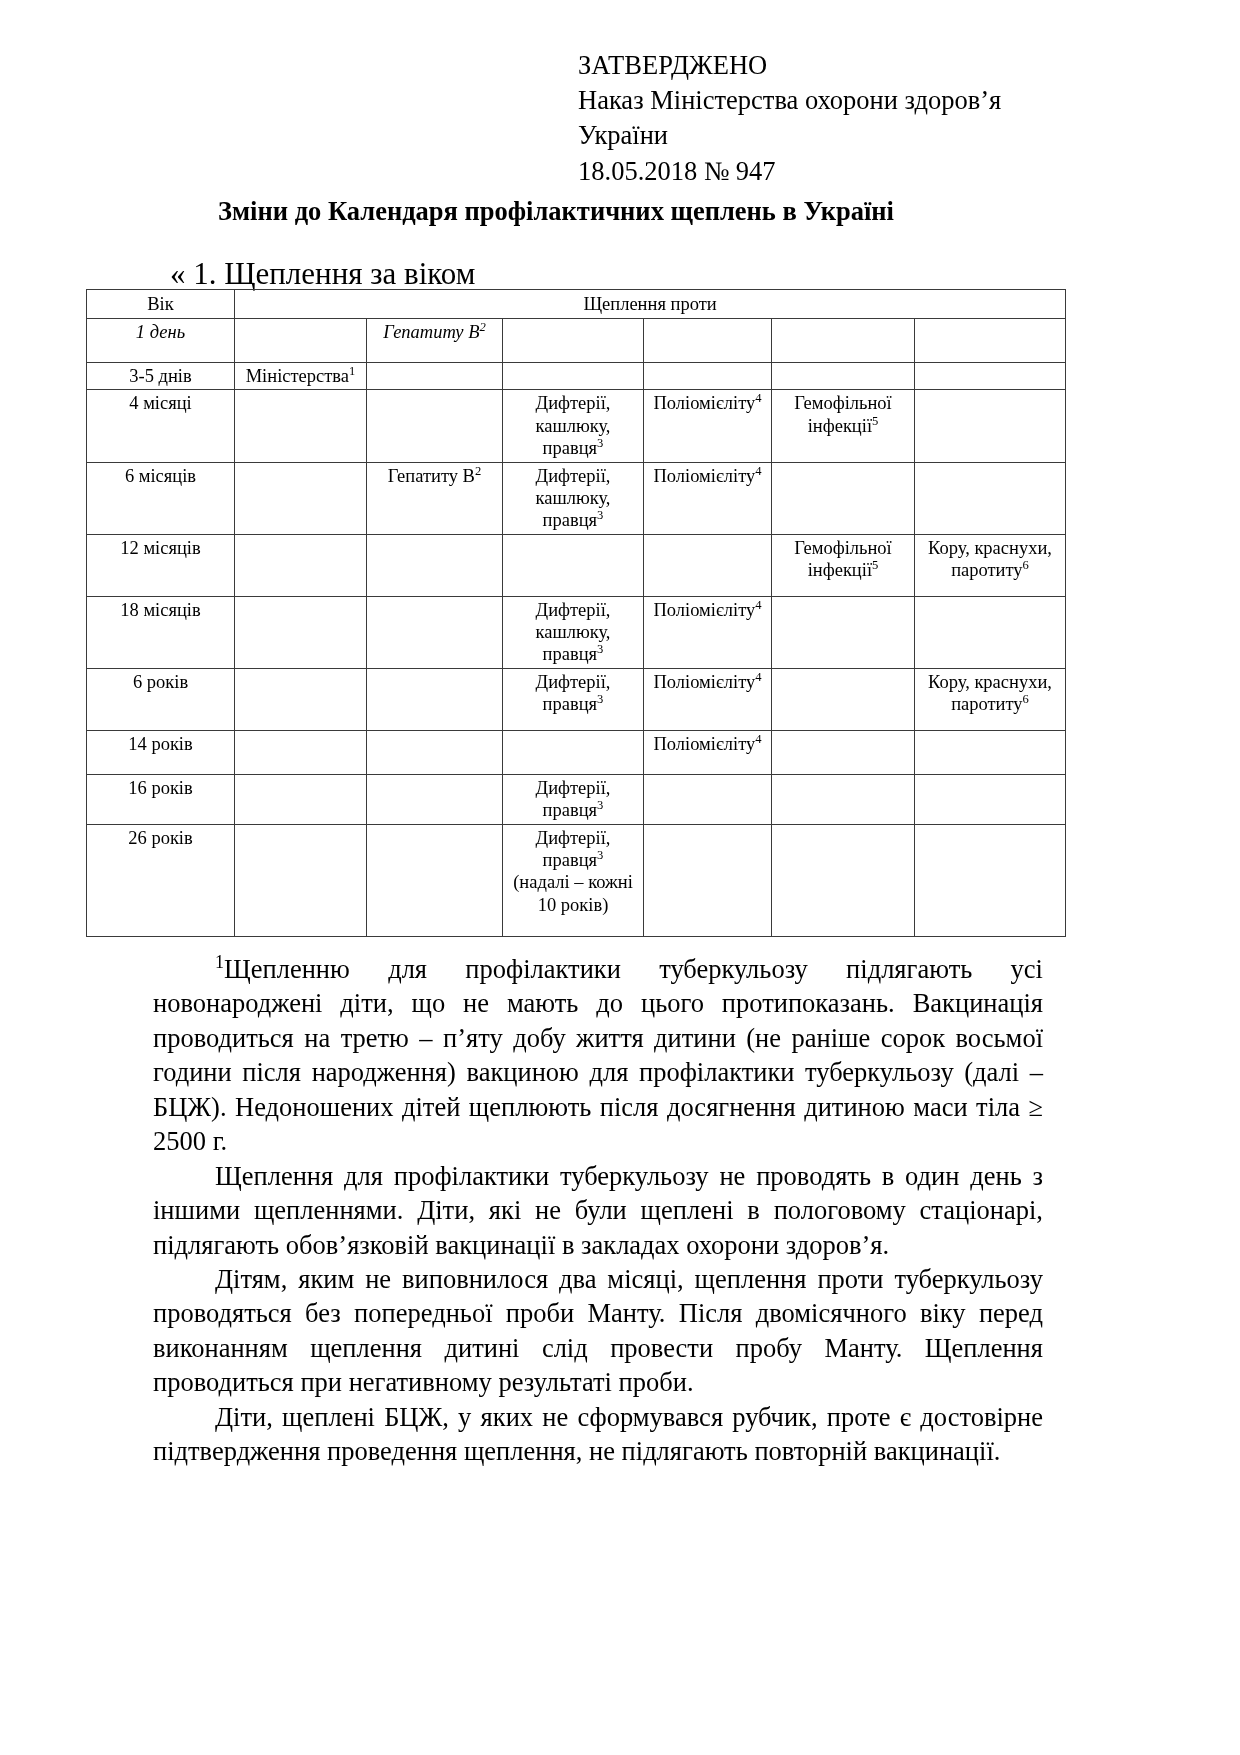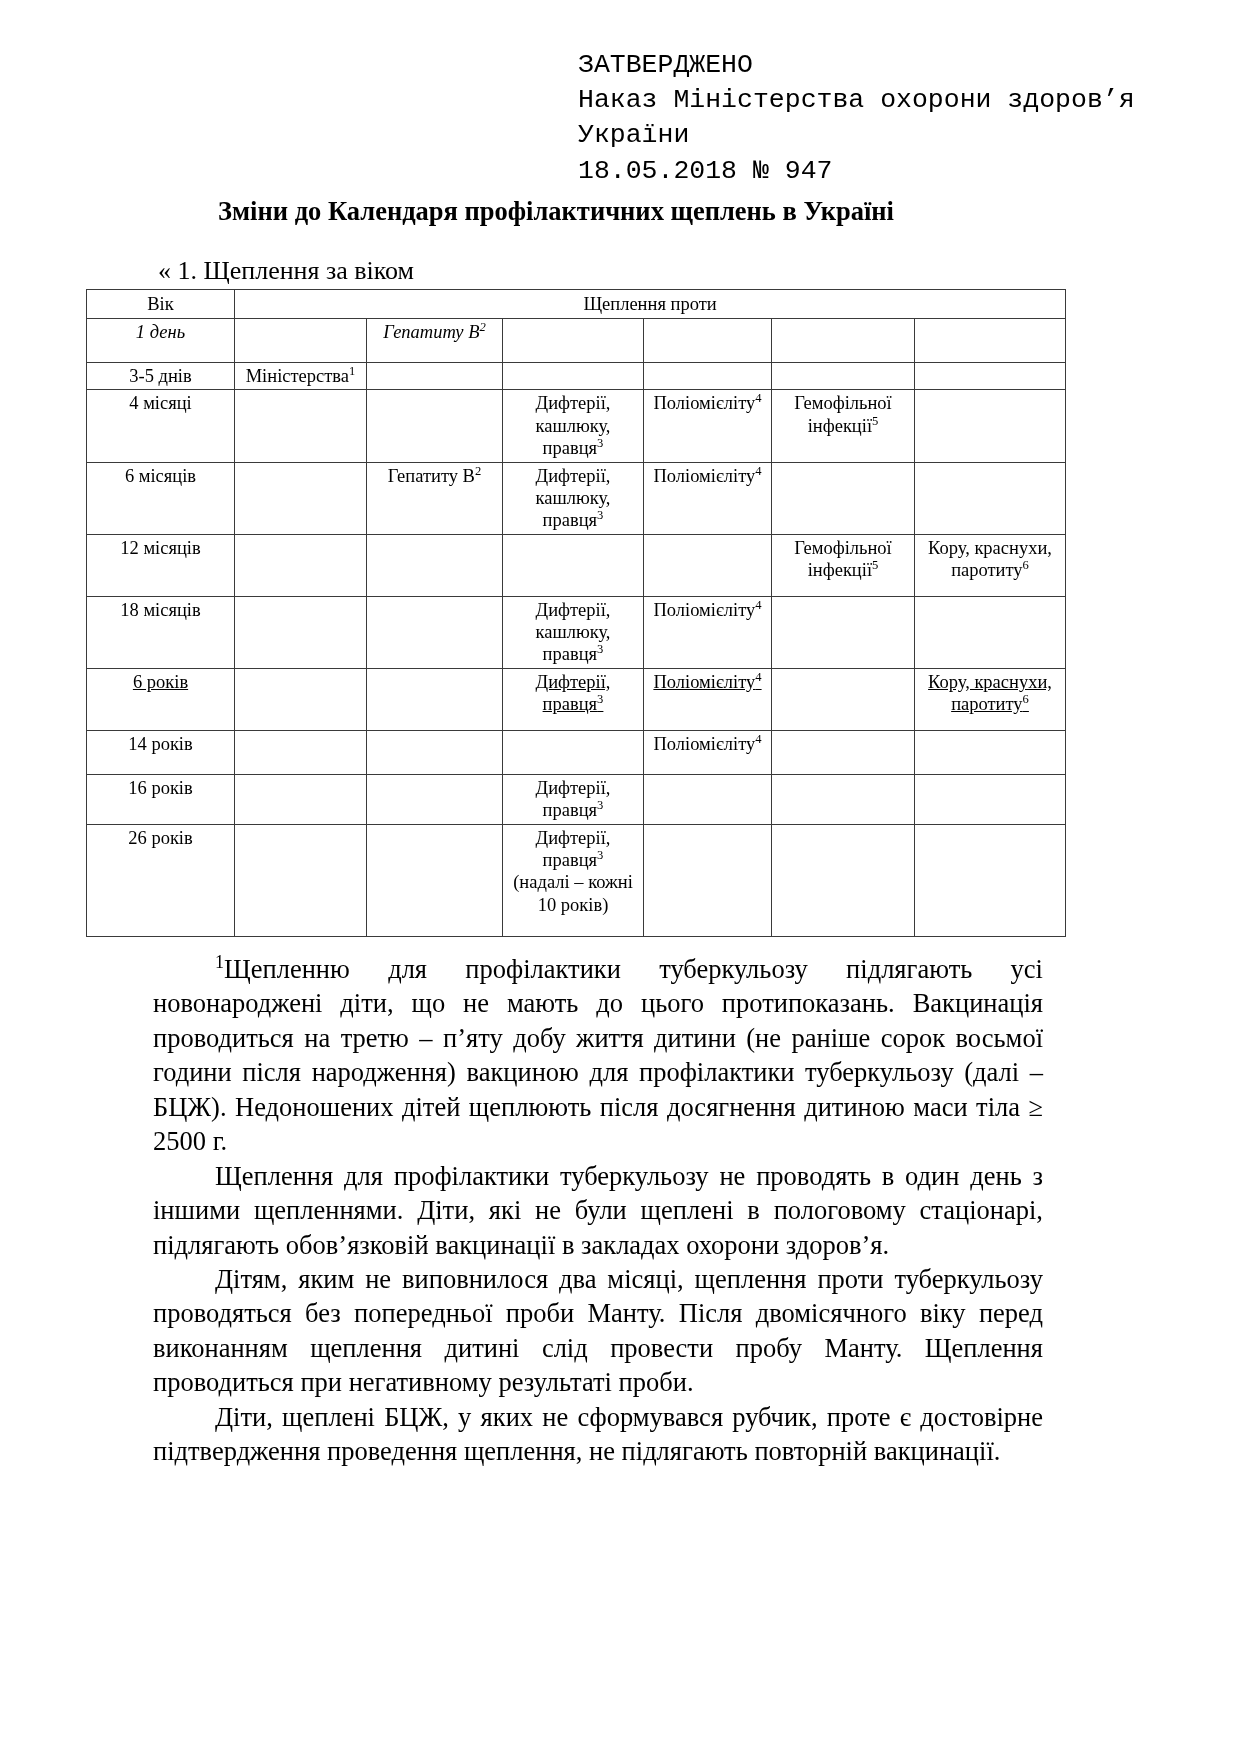--- a/index.html
+++ b/index.html
@@ -27,40 +27,40 @@
   
   .approval-block {
     position: absolute;
     left: 578px;
     top: 48px;
     width: 470px;
     font-size: 26.5px;
     line-height: 1.33;
     text-align: left;
   }
-  .approval-line { white-space: nowrap; font-family: Liberation Mono, monospace; }
+  .approval-line { white-space: nowrap; }
 
   
   .doc-title {
     position: absolute;
     left: 0;
     top: 196px;
     width: 1112px;
     text-align: center;
     font-size: 26.5px;
     font-weight: bold;
     letter-spacing: 0px;
   }
 
   
   .section-heading {
     position: absolute;
-    left: 158px;
+    left: 170px;
     top: 256px;
-    font-size: 26px;
+    font-size: 31px;
     white-space: nowrap;
   }
 
   
   .sched-table-wrap {
     position: absolute;
     left: 86px;
     top: 289px;
     width: 979px;
   }
@@ -101,21 +101,21 @@
 
   
   tr.r-h     { height: 26px; }
   tr.r-1den  { height: 44px; font-style: italic; }
   tr.r-35    { height: 26px; }
   tr.r-2m    { height: 62px; }
   tr.r-4m    { height: 62px; }
   tr.r-6m    { height: 62px; }
   tr.r-12m   { height: 62px; }
   tr.r-18m   { height: 62px; }
-  tr.r-6r    { height: 62px; text-decoration: underline; }
+  tr.r-6r    { height: 62px; }
   tr.r-14r   { height: 44px; }
   tr.r-16r   { height: 44px; }
   tr.r-26r   { height: 112px; margin-top: 44px; }
 
   
   .body-text {
     position: absolute;
     left: 153px;
     top: 952px;
     width: 890px;

